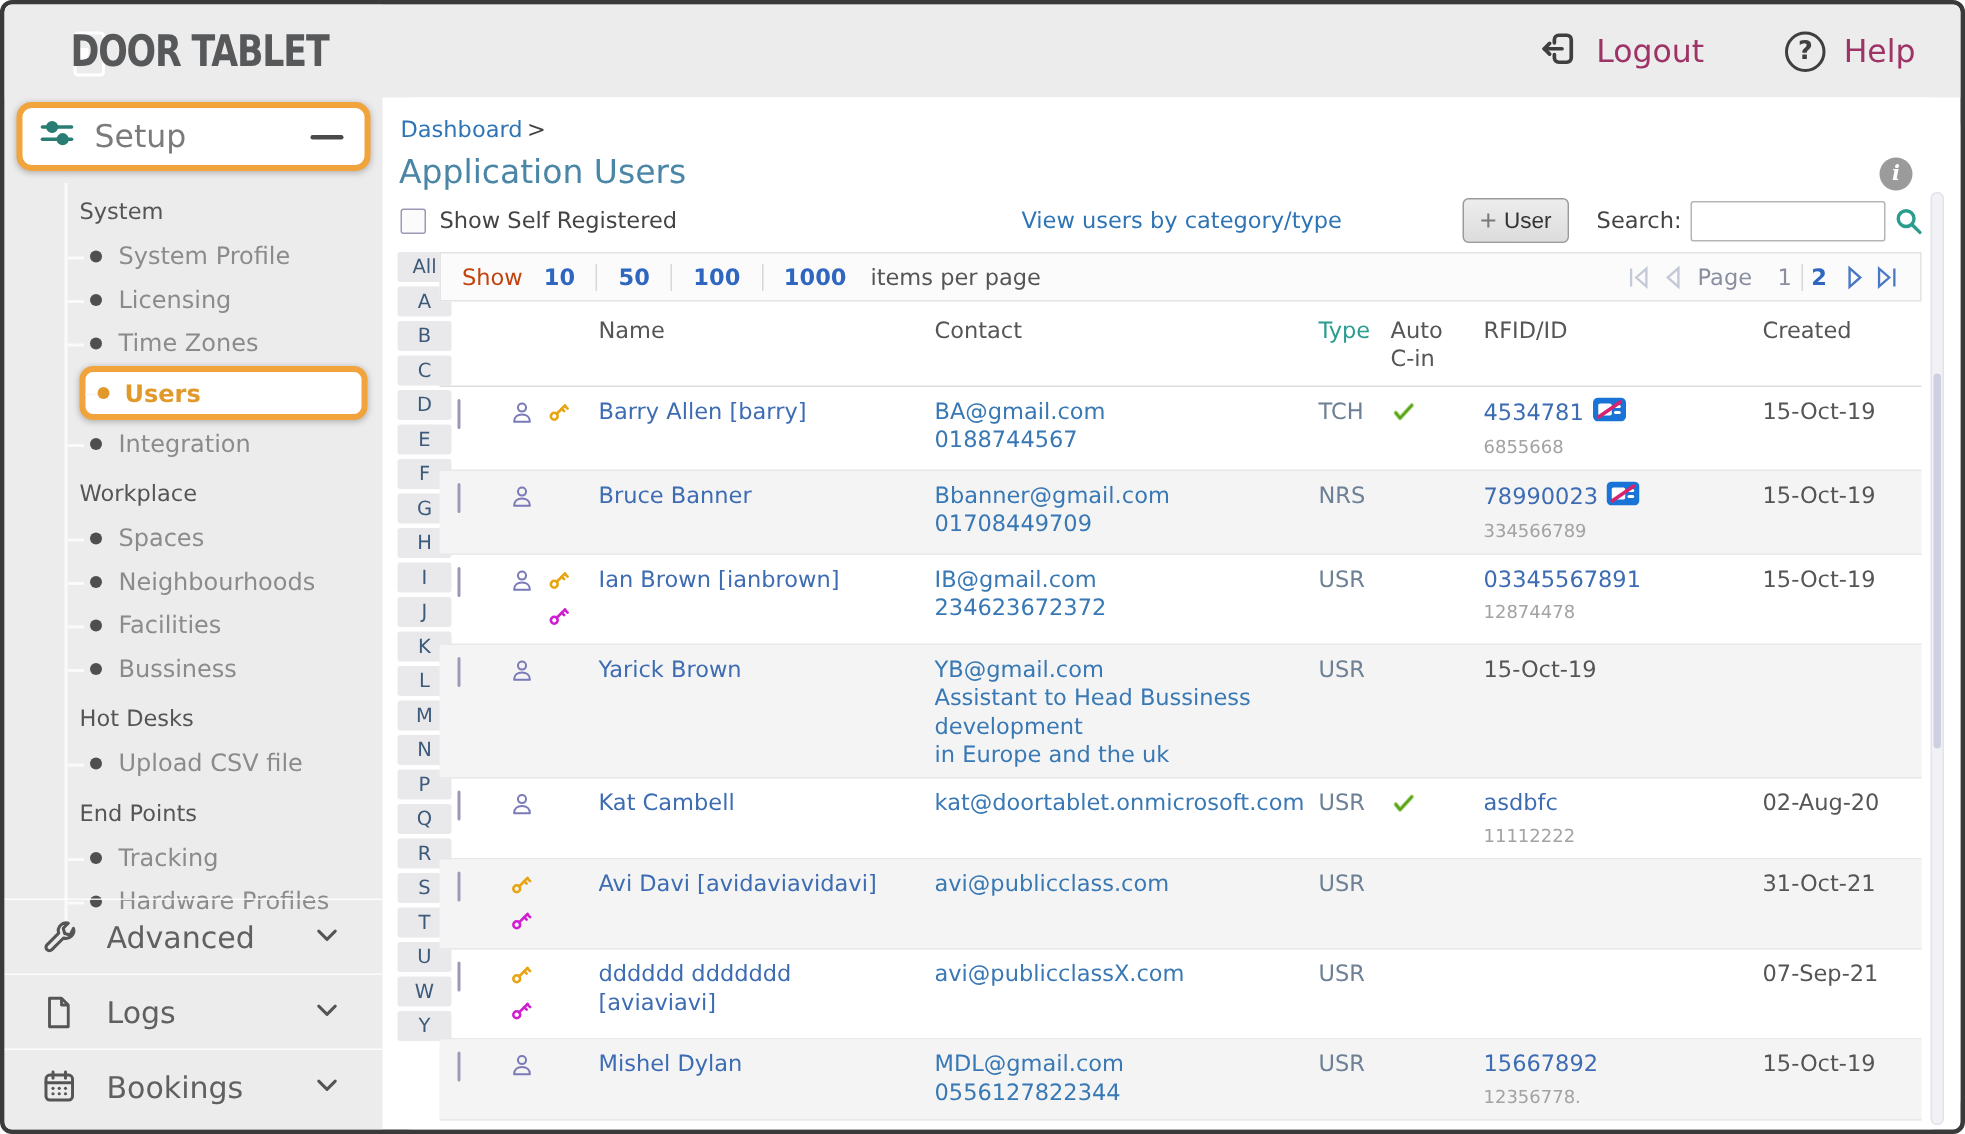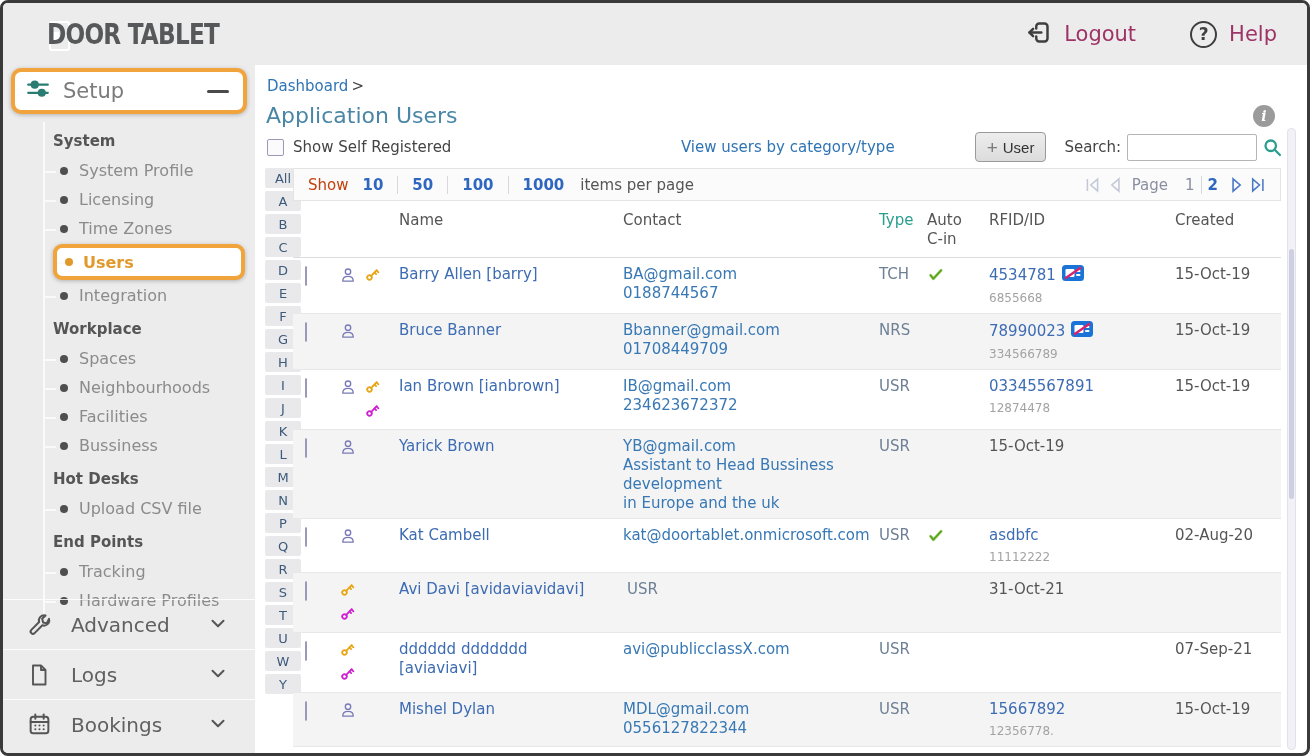--- a/index.html
+++ b/index.html
@@ -15,21 +15,21 @@
   .logo-icon { position:relative; width:36px; height:40px; background:#18a297; border-radius:8px; box-shadow:inset 0 2px 0 rgba(0,0,0,.15); }
   .logo-icon::before { content:""; position:absolute; left:10px; top:7px; width:17px; height:26px; border:2.5px solid #fff; border-radius:3px; }
   .logo-icon::after { content:""; position:absolute; left:13px; top:18px; width:7px; height:12px; background:#fff; border-radius:1px; }
   .logo-text { font-size:29px; font-weight:800; color:#57585a; letter-spacing:-1px; transform:scaleX(.8); transform-origin:left center; white-space:nowrap; }
 
   .setup-box { display:flex; align-items:center; gap:12px; margin:14px 8px 0 8px; background:#fff; border:4px solid #f2a43c; border-radius:10px; height:46px; padding:0 14px 0 10px; box-shadow:0 1px 4px rgba(0,0,0,.25); cursor:pointer; }
   .setup-label { flex:1; font-size:21px; color:#7b7b7b; }
   .minus-icon { width:22px; height:3px; background:#4a4a4a; border-radius:2px; }
 
   .tree { margin:8px 0 0 40px; border-left:2px solid #fafafa; padding-bottom:4px; }
-  .tree-title { font-size:15px; font-weight:bold; color:#555; padding:10px 0 6px 8px; }
+  .tree-title { font-size:15px; font-weight:normal; color:#555; padding:10px 0 6px 8px; }
   .tree-item { position:relative; display:flex; align-items:center; height:29px; padding-left:34px; cursor:pointer; }
   .tree-item::before { content:""; position:absolute; left:0; top:50%; width:11px; height:2px; background:#fafafa; }
   .bullet { position:absolute; left:15px; width:8px; height:8px; border-radius:50%; background:#4f4f4f; }
   .tree-label { font-size:16px; color:#8b8b8b; white-space:nowrap; }
   .tree-item.active { background:#fff; border:4px solid #f2a43c; border-radius:9px; height:36px; margin:1px 10px 1px 8px; padding-left:26px; box-shadow:0 1px 4px rgba(0,0,0,.25); }
   .tree-item.active .bullet { left:8px; background:#e1992c; }
   .tree-item.active .tree-label { color:#e1992c; font-weight:bold; }
 
   .side-bottom { position:absolute; left:0; right:0; bottom:4px; }
   .side-bottom-item { display:flex; align-items:center; height:50px; padding:0 26px 0 24px; border-top:1px solid rgba(255,255,255,.85); cursor:pointer; }
@@ -582,20 +582,23 @@
                         <circle cx="6" cy="12" r="3.2"></circle>
                         <line x1="9.4" y1="12" x2="20.5" y2="12"></line>
                         <line x1="16" y1="12" x2="16" y2="15.2"></line>
                         <line x1="20" y1="12" x2="20" y2="15.8"></line>
                       </g>
                     </svg>
         </span>
       </span>
     </div>
     <div class="cell c-name">Avi Davi [avidaviavidavi]</div>
+    <div class="cell c-contact">
+                <div>avi@publicclass.com</div>
+              </div>
     <div class="cell c-type">USR</div>
     <div class="cell c-auto">
       
     </div>
     <div class="cell c-rfid">
       <span class="rfid-main">
         <span></span>
 
       </span>
 

